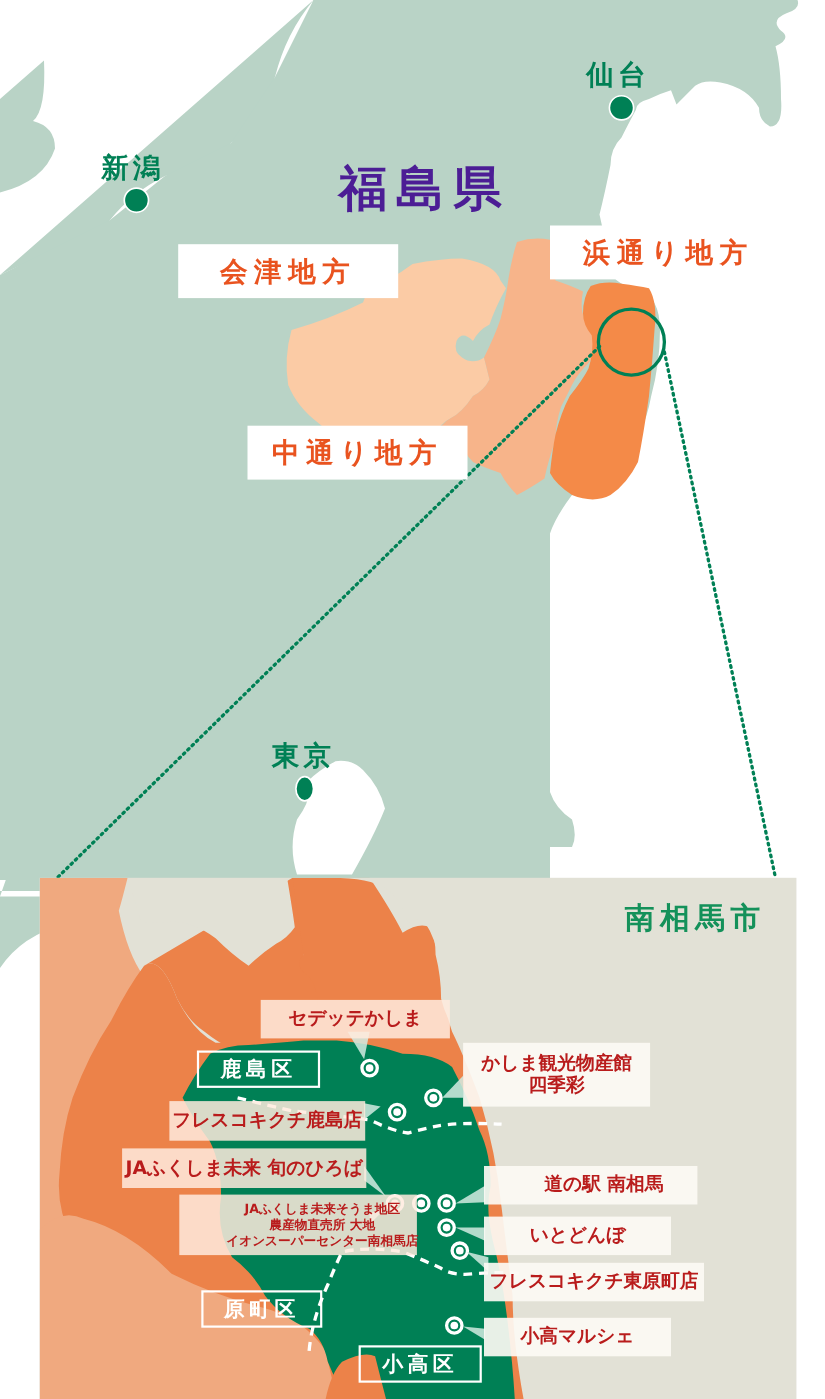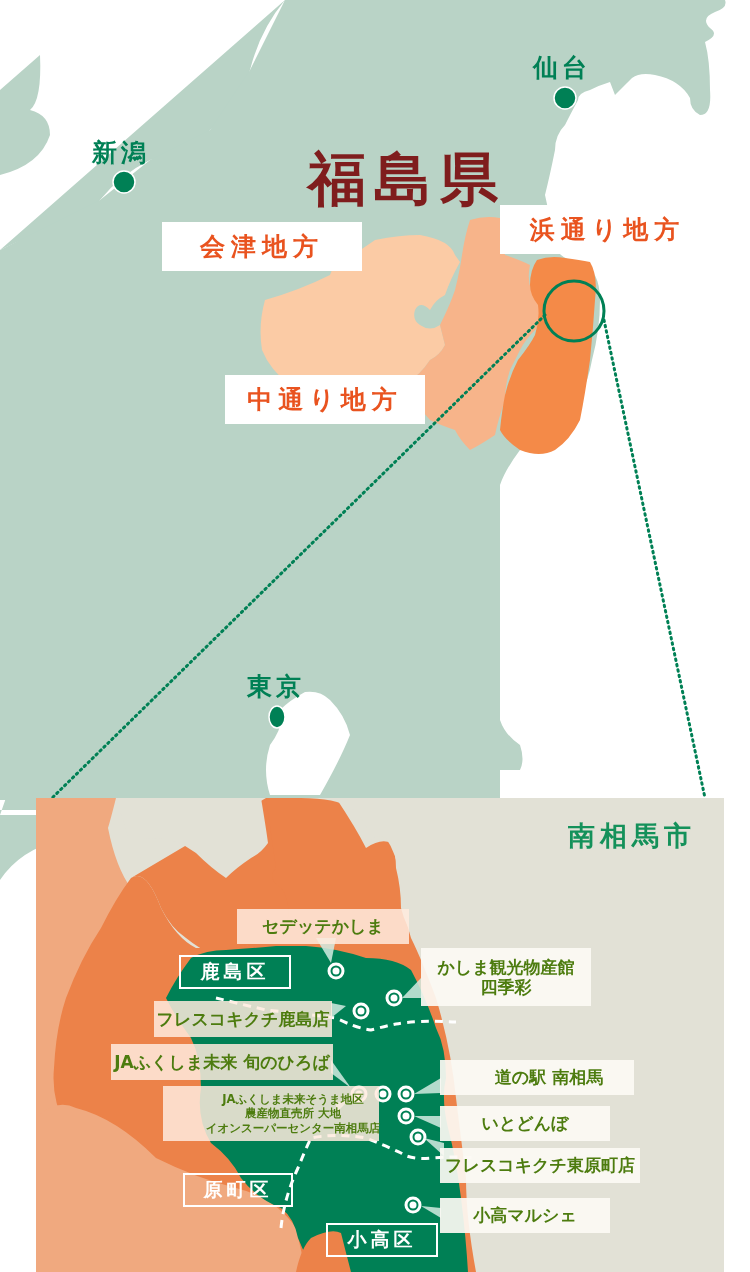--- a/index.html
+++ b/index.html
@@ -1,24 +1,24 @@
 <!DOCTYPE html>
 <html><head>
   <meta charset="utf-8">
   <style>
     html, body { margin: 0; padding: 0; }
     body { width: 750px; height: 1272px; position: relative; overflow: hidden; background: #ffffff; font-family: "DejaVu Sans", sans-serif; }
     .layer { position: absolute; left: 0; top: 0; }
     .abs { position: absolute; }
     .city { color: #008055; font-weight: bold; font-size: 25px; letter-spacing: 4px; line-height: 1; white-space: nowrap; }
-    .pref-title { color: #7f1d1d; font-weight: bold; font-size: 58px; letter-spacing: 8px; line-height: 1; white-space: nowrap; }
+    .pref-title { color: #4c1d95; font-weight: bold; font-size: 44px; letter-spacing: 8px; line-height: 1; white-space: nowrap; }
     .region-label { background: #ffffff; color: #e9531f; font-weight: bold; font-size: 25px; letter-spacing: 6px; display: flex; align-items: center; justify-content: center; white-space: nowrap; }
     .inset-title { color: #14915a; font-weight: bold; font-size: 27px; letter-spacing: 5px; line-height: 1; white-space: nowrap; }
     .ward { border: 2px solid #ffffff; color: #ffffff; font-weight: bold; font-size: 19px; letter-spacing: 4px; display: flex; align-items: center; justify-content: center; box-sizing: border-box; white-space: nowrap; margin-left: 17px; }
-    .callout { color: #4d7c0f; font-weight: bold; font-size: 17px; display: flex; flex-direction: column; align-items: center; justify-content: center; text-align: center; white-space: nowrap; line-height: 1.2; }
+    .callout { color: #b91c1c; font-weight: bold; font-size: 17px; display: flex; flex-direction: column; align-items: center; justify-content: center; text-align: center; white-space: nowrap; line-height: 1.2; }
     .callout.small { font-size: 11.5px; line-height: 1.25; padding-left: 44px; }
     .callout.light { background: rgba(252, 250, 244, 0.92); }
     .callout.pale { background: rgba(255, 235, 222, 0.85); }
   </style>
 </head>
 <body>
 
 <svg class="layer" width="750" height="1272" viewBox="0 0 750 1272">
 
   <path fill="#b9d3c6" d="
@@ -66,21 +66,21 @@
   <ellipse cx="277" cy="717" rx="8" ry="11" fill="#008055" stroke="#ffffff" stroke-width="1.5"></ellipse>
 </svg>
 
 <div class="abs city" style="left:92px; top:140px;">新潟</div>
 <div class="abs city" style="left:533px; top:55px;">仙台</div>
 <div class="abs city" style="left:247px; top:674px;">東京</div>
 
 <div class="abs pref-title" style="left:308px; top:150px;">福島県</div>
 
 <div class="abs region-label" style="left:162px; top:222px; width:200px; height:49px;">会津地方</div>
-<div class="abs region-label" style="left:225px; top:375px; width:200px; height:49px;">中通り地方</div>
+<div class="abs region-label" style="left:225px; top:387px; width:200px; height:49px;">中通り地方</div>
 <div class="abs region-label" style="left:500px; top:205px; width:215px; height:49px;">浜通り地方</div>
 
 <div class="abs" style="left:36px; top:798px; width:688px; height:562px; overflow:hidden; background:#e2e1d6;">
   <svg width="688" height="474" viewBox="0 0 688 474" style="position:absolute;left:0;top:0;">
 
     <path fill="#f0a97f" d="M 0 0 L 80 0 Q 75 20 72 30 Q 80 70 95 90 L 150 150 L 120 474 L 0 474 Z"></path>
 
     <path fill="#ec8249" d="
       M 95 80 Q 110 70 125 110 Q 135 130 150 140 Q 175 160 195 160 Q 200 150 210 148 Q 240 145 250 140
       Q 260 110 250 90 Q 240 80 240 70 Q 260 60 300 80 Q 320 85 325 75 Q 330 60 320 50 Q 310 30 300 0
@@ -161,21 +161,21 @@
     <span>JAふくしま未来 旬のひろば</span>
   </div>
   <div class="abs callout small pale" style="left:127px; top:288px; width:172px; height:55px;">
     <span>JAふくしま未来そうま地区</span>
     <span>農産物直売所 大地</span>
     <span>イオンスーパーセンター南相馬店</span>
   </div>
   <div class="abs callout light" style="left:404px; top:262px; width:170px; height:35px;padding-left:24px;">
     <span>道の駅 南相馬</span>
   </div>
-  <div class="abs callout light" style="left:404px; top:308px; width:170px; height:35px;">
+  <div class="abs callout light" style="left:404px; top:308px; width:170px; height:35px;font-family:Liberation Serif, serif;">
     <span>いとどんぼ</span>
   </div>
   <div class="abs callout light" style="left:404px; top:350px; width:200px; height:35px;">
     <span>フレスコキクチ東原町店</span>
   </div>
   <div class="abs callout light" style="left:404px; top:400px; width:170px; height:35px;">
     <span>小高マルシェ</span>
   </div>
 </div>
 

